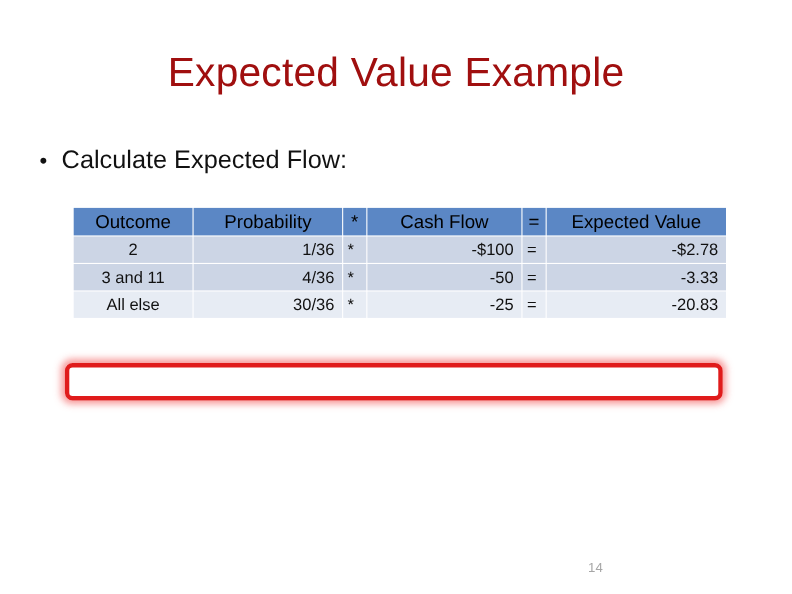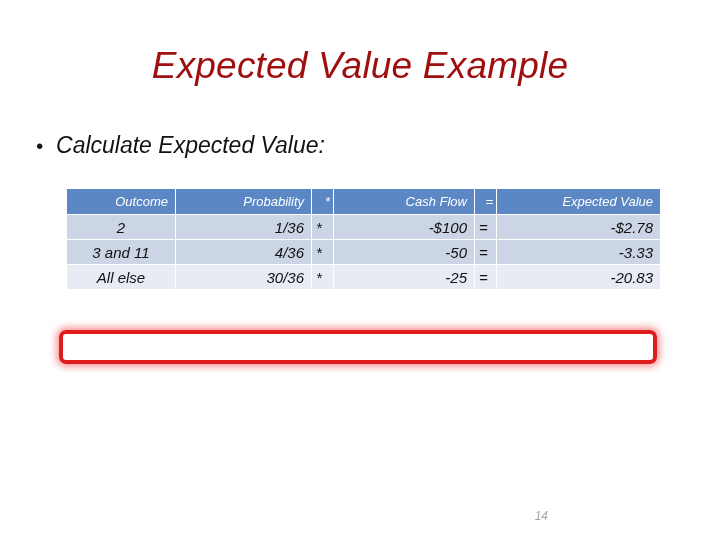--- a/index.html
+++ b/index.html
@@ -14,21 +14,20 @@
     overflow: hidden;
     position: relative;
   }
 
   .slide {
     position: absolute;
     inset: 0;
     width: 572px;
     height: 540px;
     background: #ffffff;
-    font-style: italic;
   }
 
   
   .slide-title {
     position: absolute;
     top: 44px;
     left: 0;
     width: 720px;
     text-align: center;
     font-size: 37px;
@@ -72,24 +71,24 @@
     font-size: 15px;
   }
   .ev-table td, .ev-table th {
     padding: 0 7px;
     height: 24px;
     vertical-align: middle;
     font-weight: normal;
   }
   .ev-table thead th {
     background: #5b87c5;
-    color: #ffffff;
-    font-size: 13px;
+    color: #000000;
+    font-size: 17px;
     height: 25px;
-    text-align: right;
+    text-align: center;
   }
   .ev-table thead th.narrow {
     padding: 0 3px;
   }
   .row-dark td {
     background: #ccd5e5;
     color: #111111;
   }
   .row-light td {
     background: #e7ecf4;
@@ -136,21 +135,21 @@
 </style>
 </head>
 <body>
 
 <div class="slide">
 
   <div class="slide-title">Expected Value Example</div>
 
   <div class="bullet-row">
     <span class="bullet-dot">•</span>
-    <span class="bullet-text">Calculate Expected Value:</span>
+    <span class="bullet-text">Calculate Expected Flow:</span>
   </div>
 
   <table class="ev-table">
     <colgroup>
       <col class="w-outcome">
       <col class="w-prob">
       <col class="w-op">
       <col class="w-cash">
       <col class="w-eq">
       <col class="w-ev">

